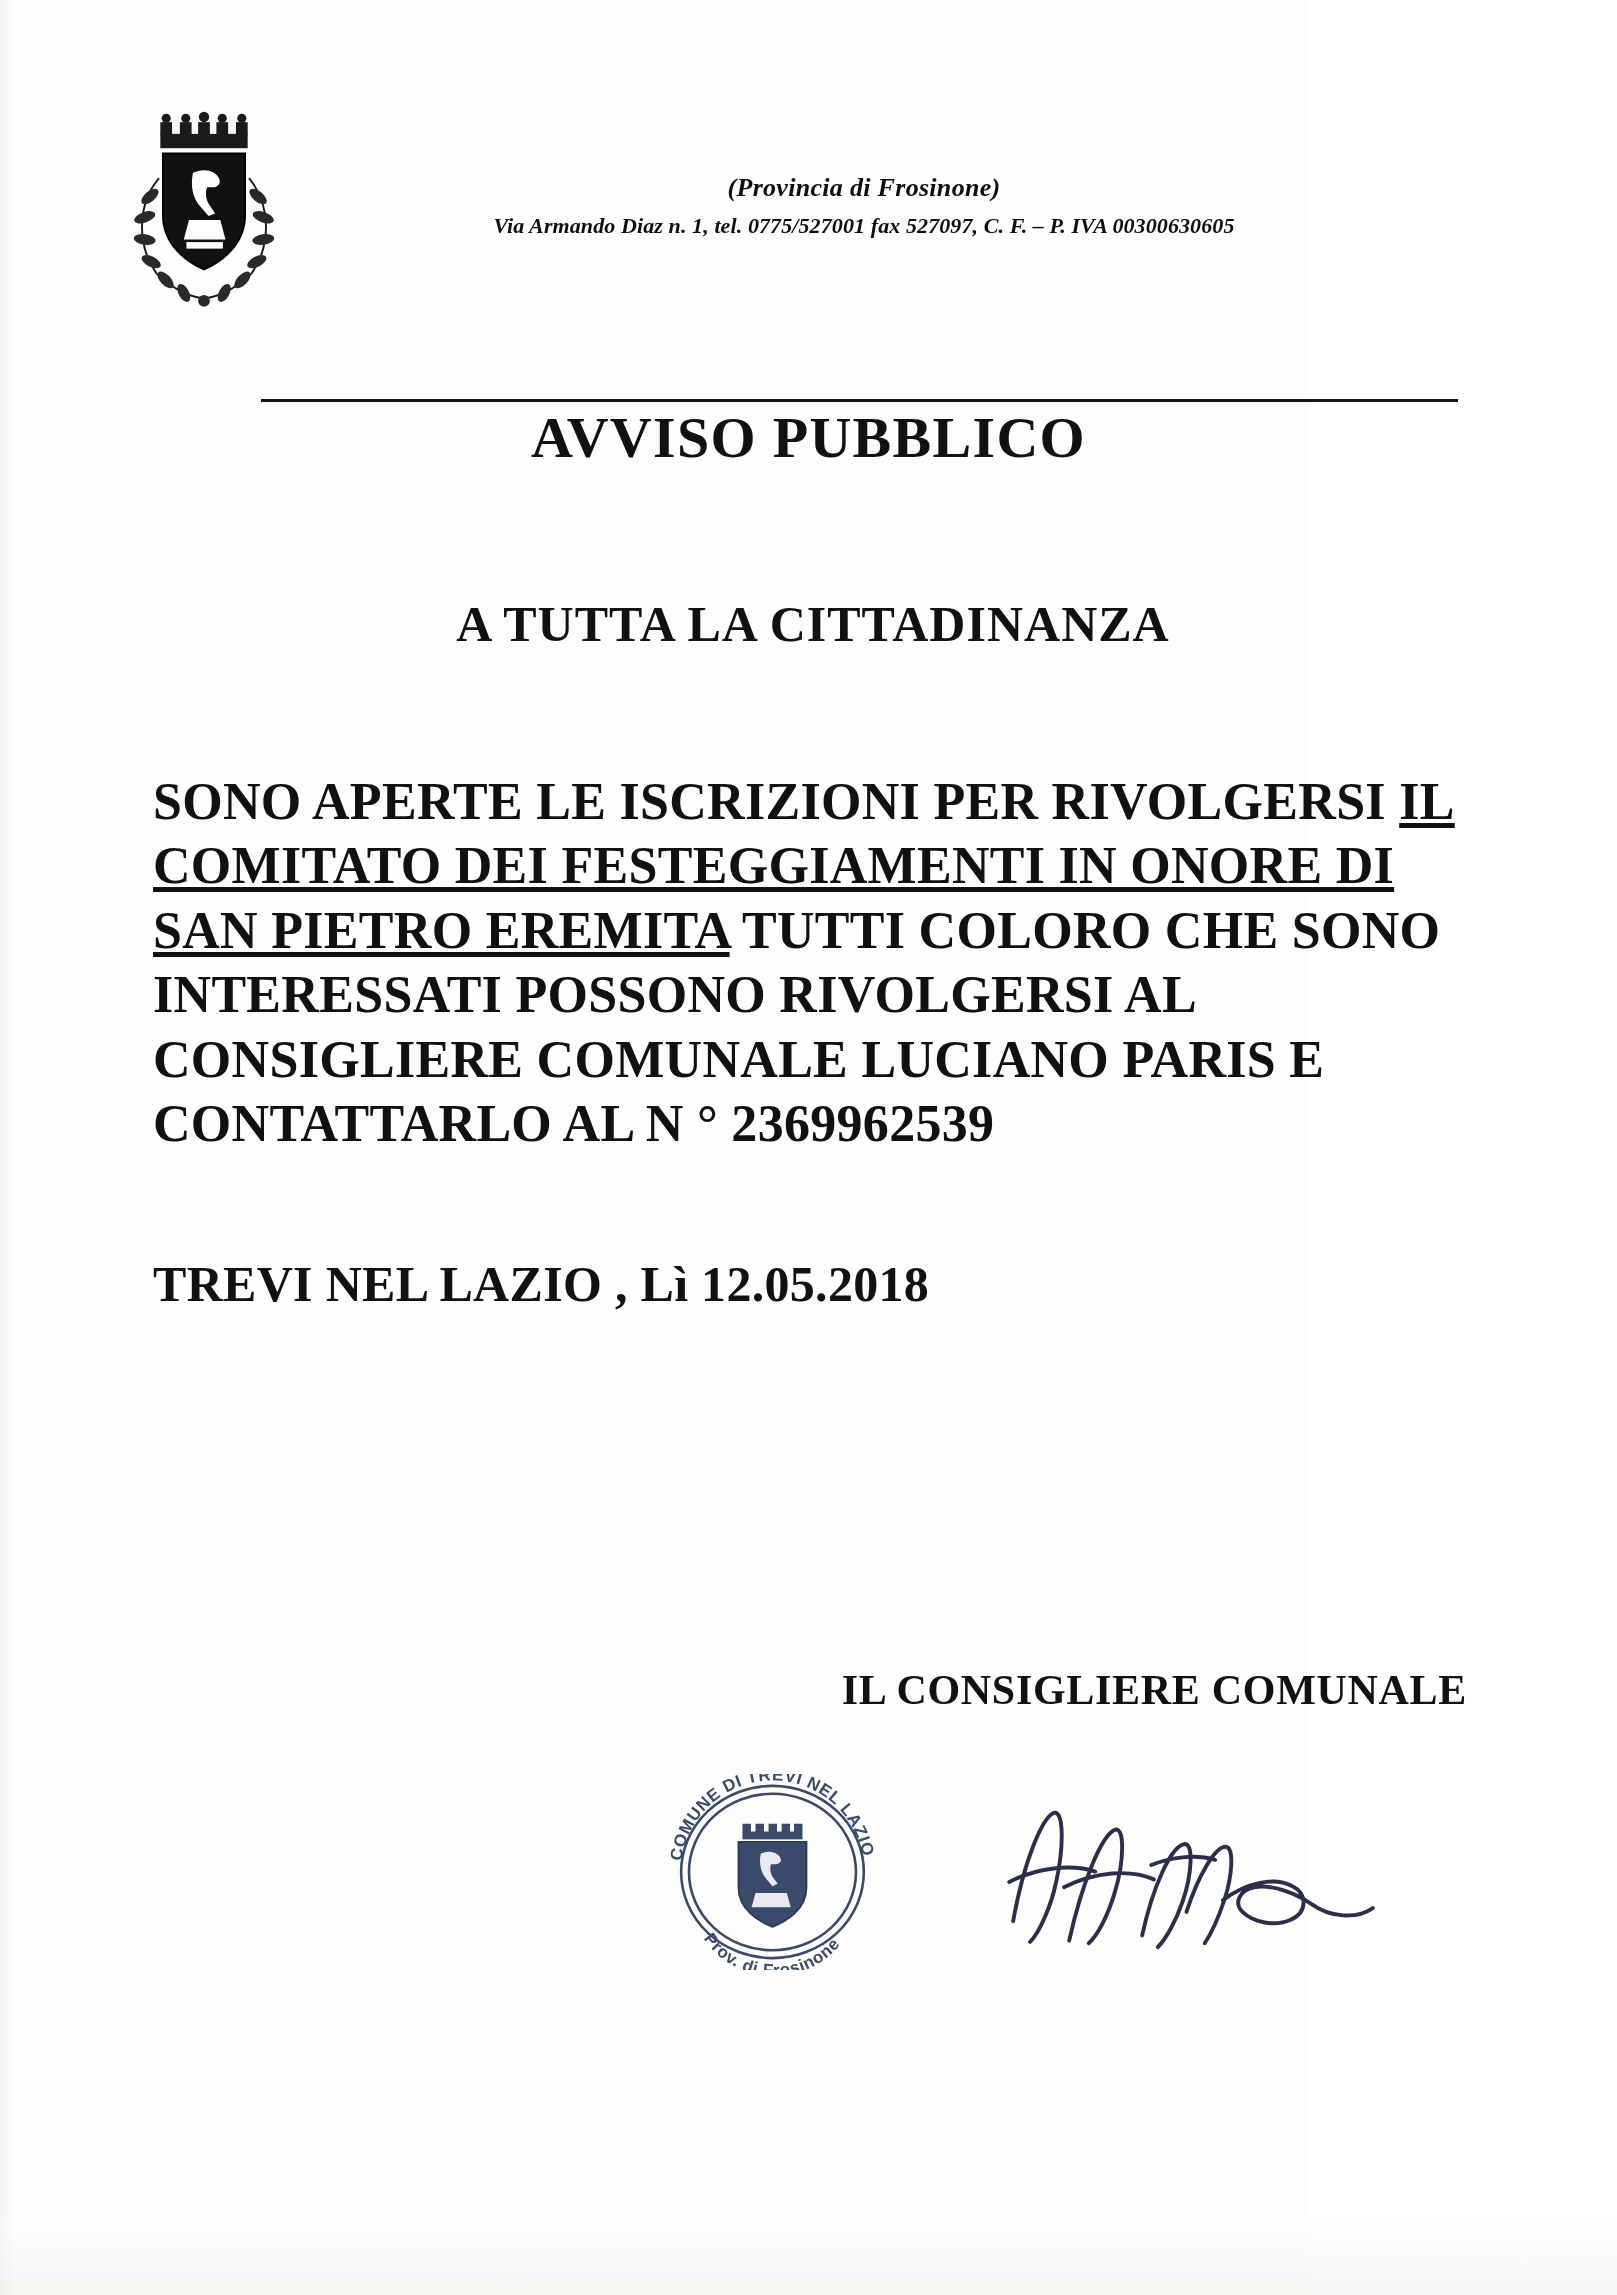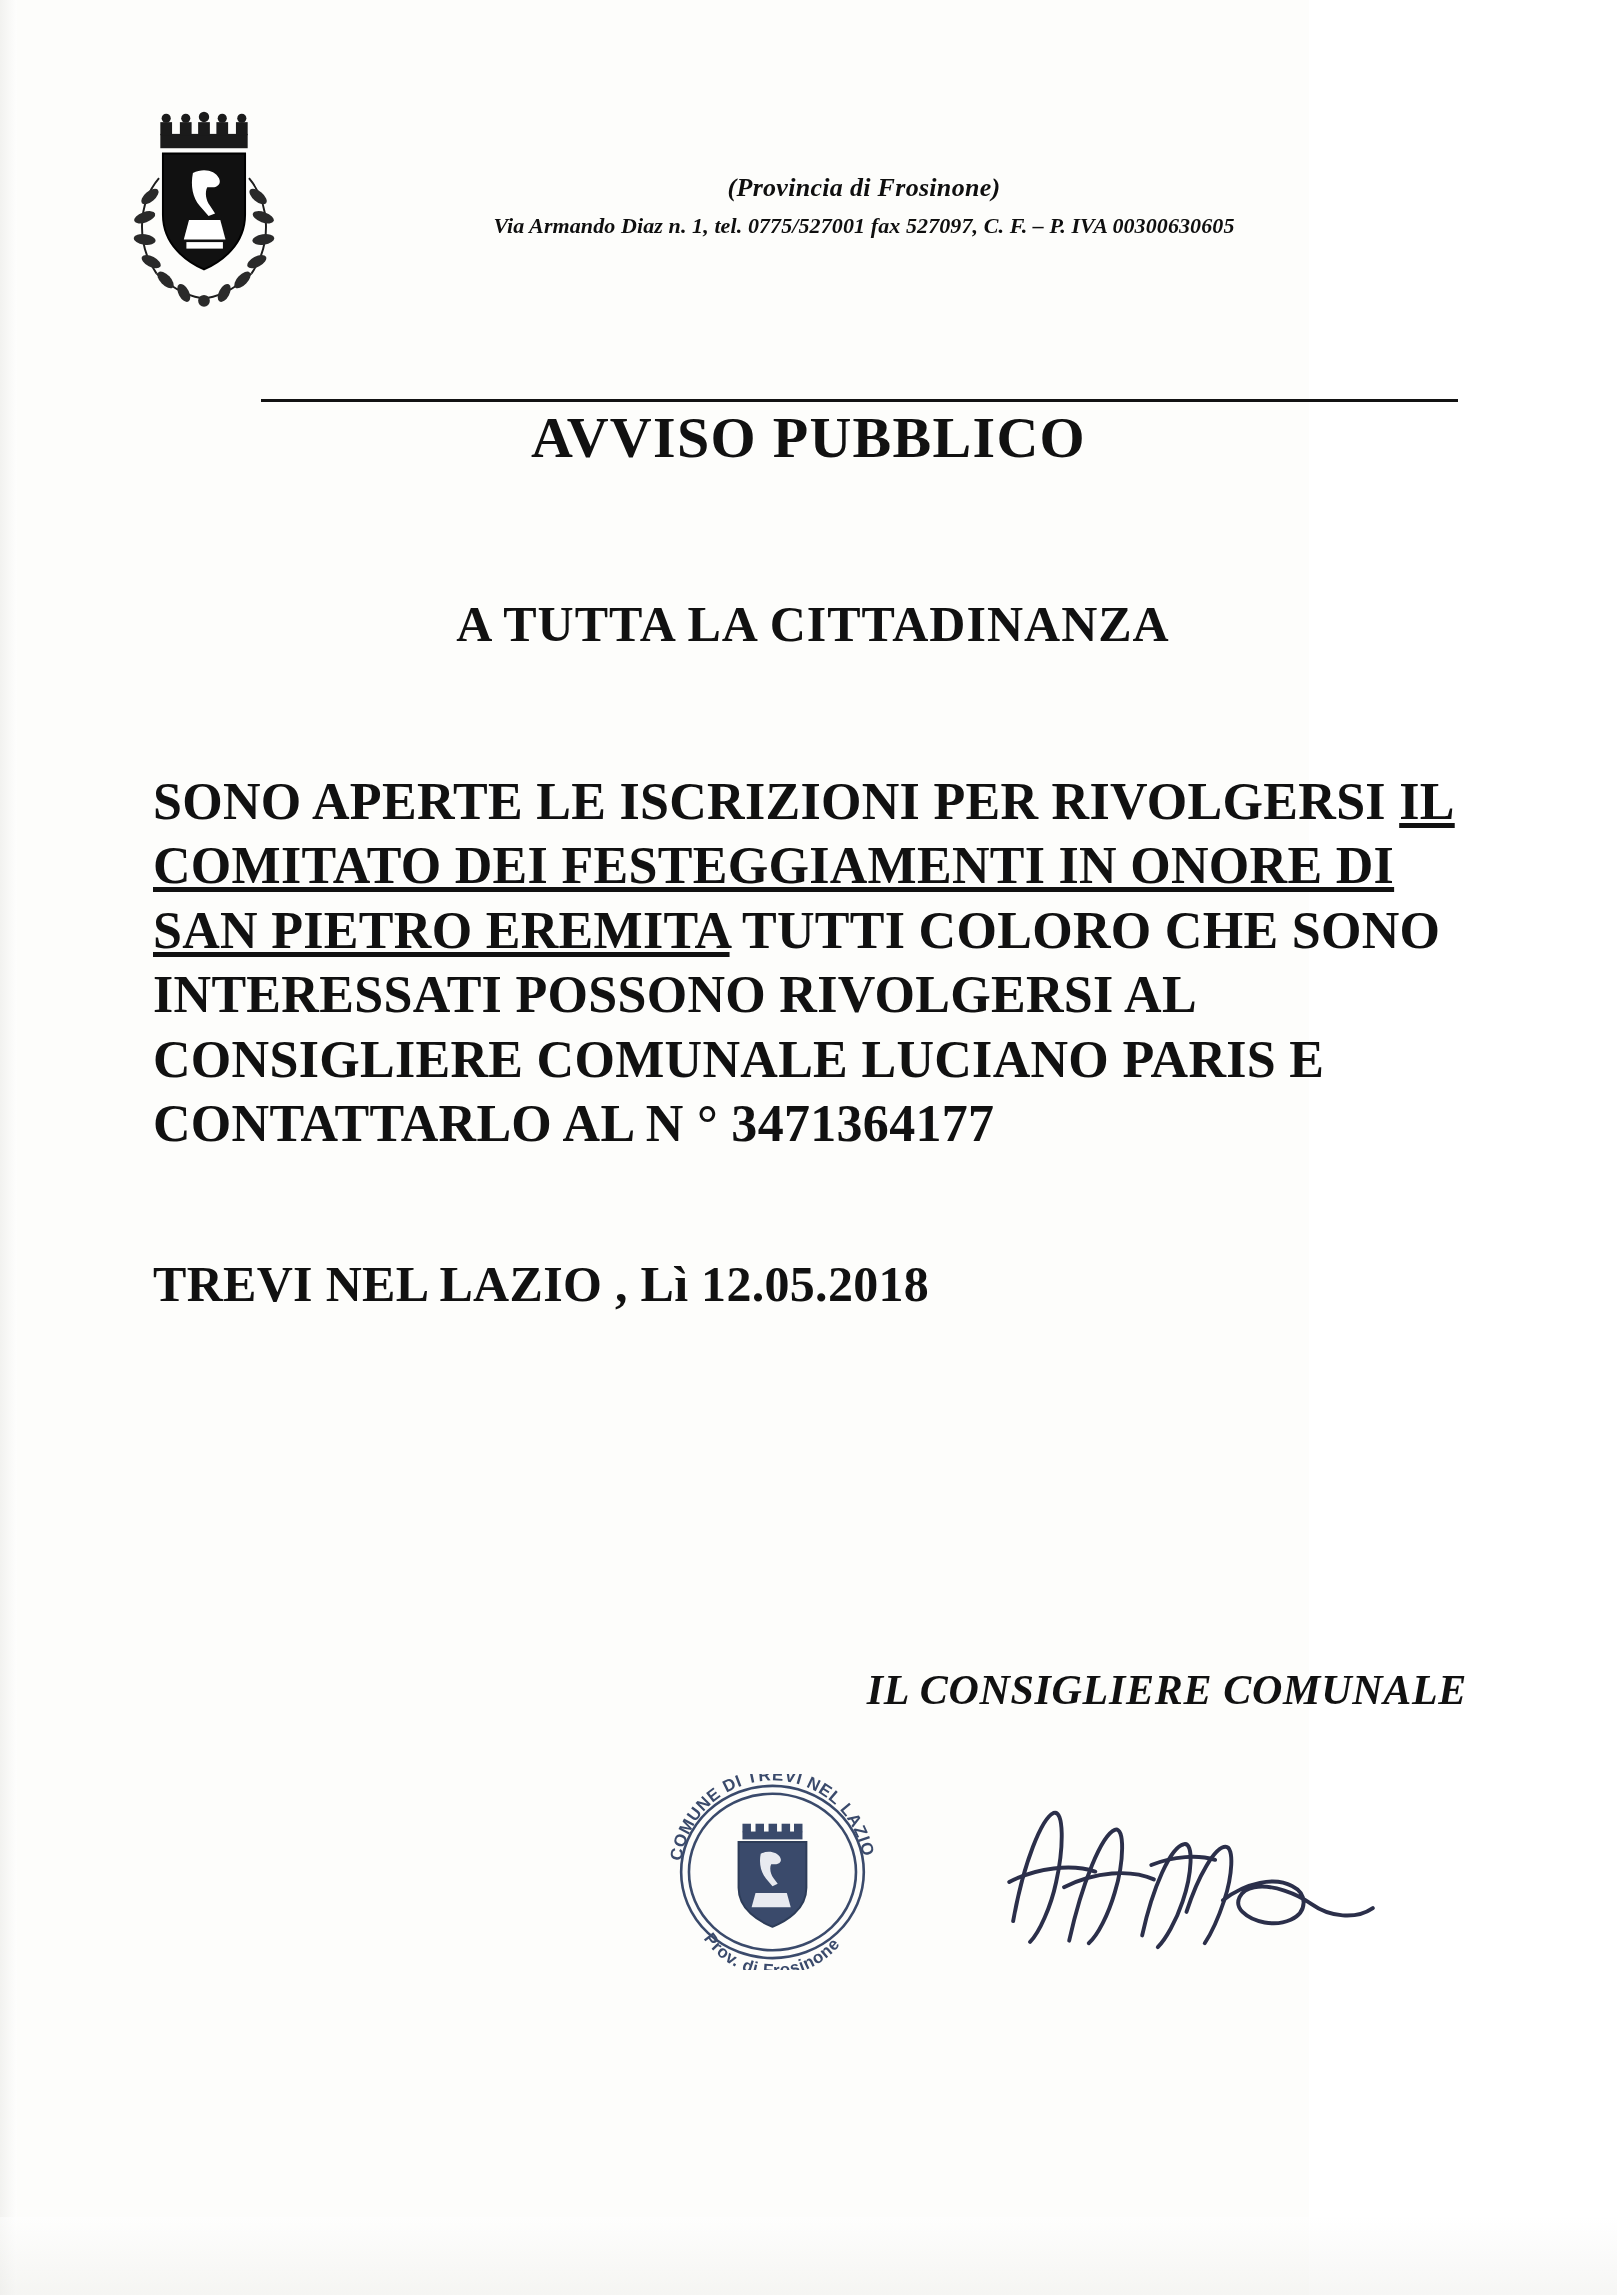--- a/index.html
+++ b/index.html
@@ -134,21 +134,20 @@
     left: 0;
     top: 1666px;
     width: 1617px;
   }
   .sign-line {
     text-align: right;
     padding-right: 150px;
     font-size: 42px;
     font-weight: bold;
     letter-spacing: 0.7px;
-    font-style: italic;
   }
   .sign-line.second {
     margin-top: 22px;
   }
 
   
   #stamp {
     position: absolute;
     left: 642px;
     top: 1774px;
@@ -243,21 +242,21 @@
     <div id="header-rule"></div>
   </div>
 
   <div id="doc-body">
 
     <div class="title-1">AVVISO PUBBLICO</div>
 
     <div class="title-2">A TUTTA LA CITTADINANZA</div>
 
     <div id="main-para">
-      <span>SONO APERTE LE ISCRIZIONI PER RIVOLGERSI </span><span class="u">IL COMITATO DEI FESTEGGIAMENTI IN ONORE DI SAN PIETRO EREMITA</span><span>  TUTTI COLORO CHE SONO INTERESSATI POSSONO RIVOLGERSI AL CONSIGLIERE COMUNALE LUCIANO PARIS  E CONTATTARLO AL  N ° 3471364177</span>
+      <span>SONO APERTE LE ISCRIZIONI PER RIVOLGERSI </span><span class="u">IL COMITATO DEI FESTEGGIAMENTI IN ONORE DI SAN PIETRO EREMITA</span><span>  TUTTI COLORO CHE SONO INTERESSATI POSSONO RIVOLGERSI AL CONSIGLIERE COMUNALE LUCIANO PARIS  E CONTATTARLO AL  N ° 2369962539</span>
     </div>
 
     <div id="place-date">TREVI NEL LAZIO , Lì 12.05.2018</div>
   </div>
 
   <div id="sign-block">
     <div class="sign-line">IL CONSIGLIERE COMUNALE</div>
   </div>
 
   <div id="stamp">

